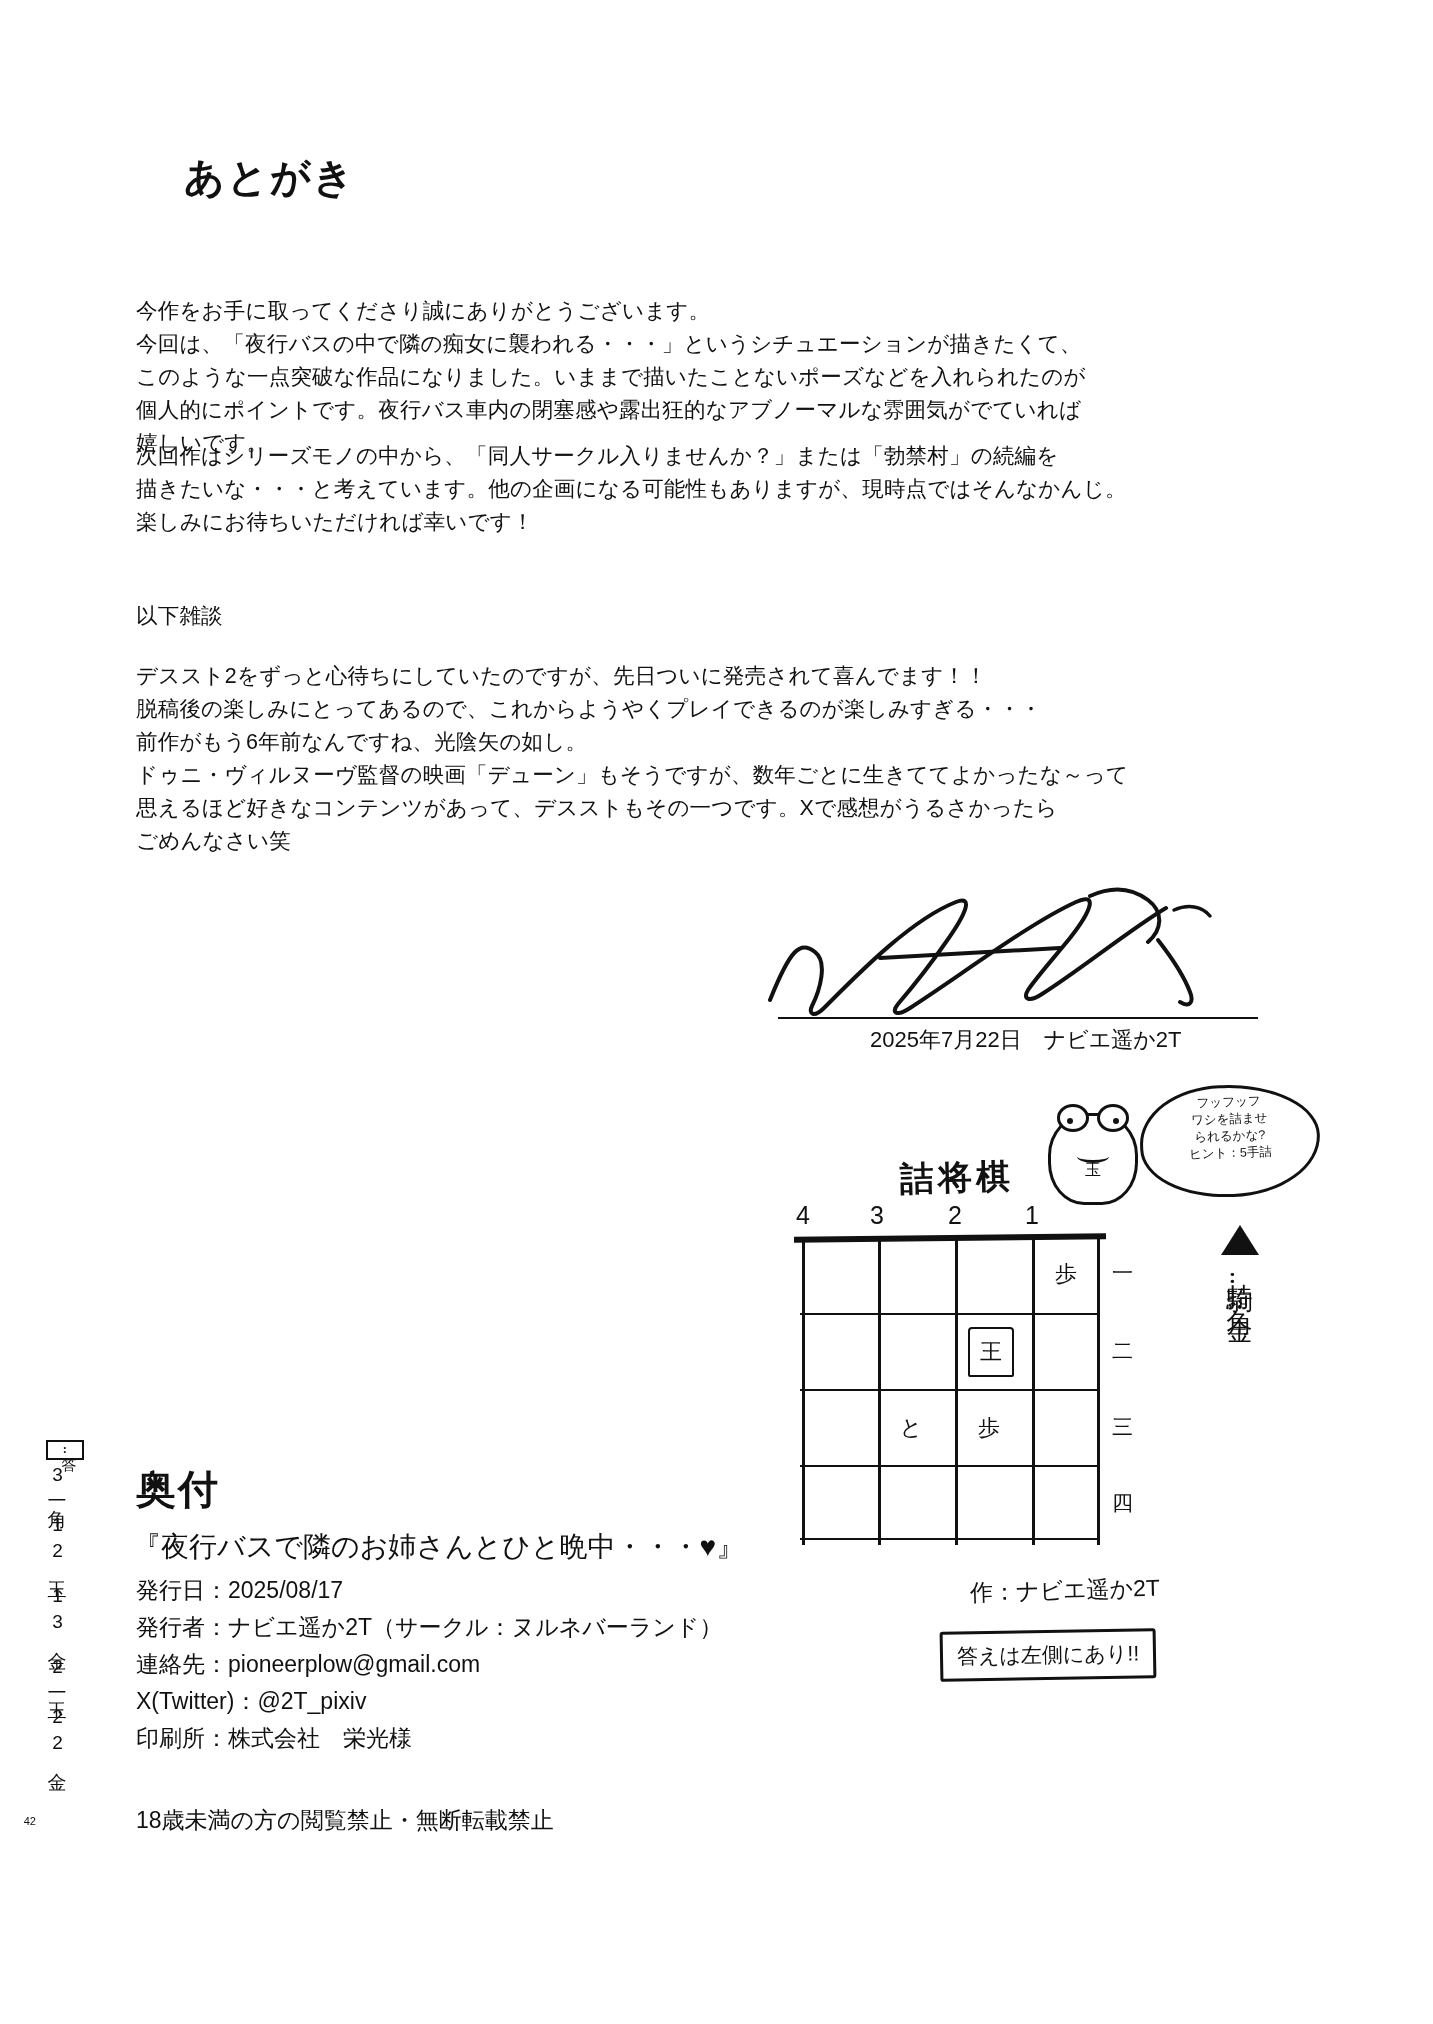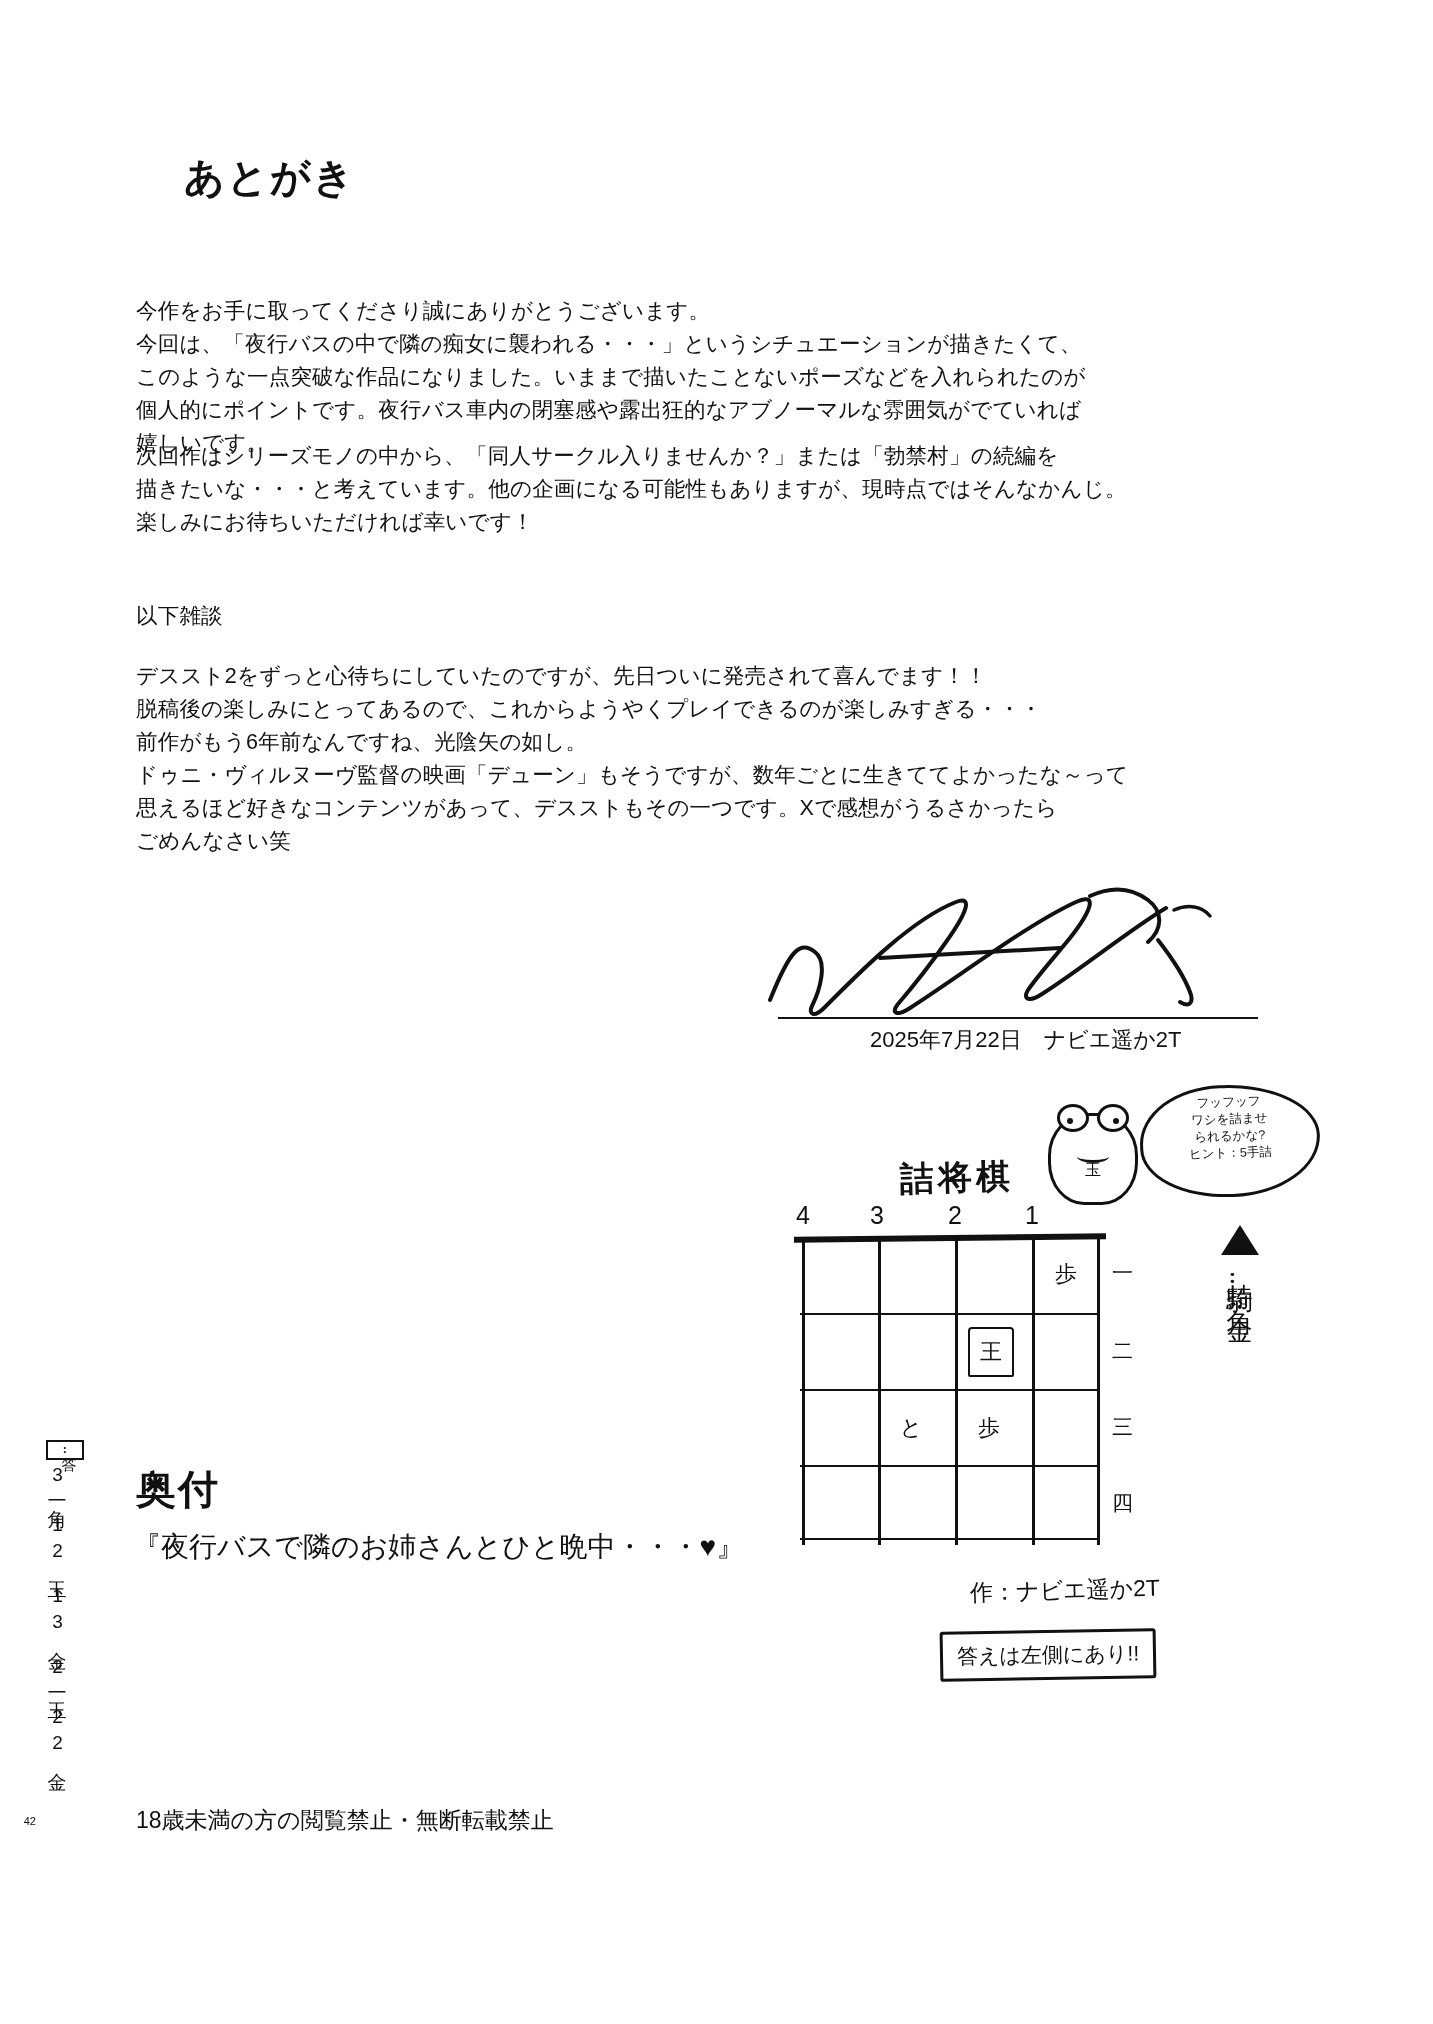--- a/index.html
+++ b/index.html
@@ -431,17 +431,22 @@
     <div id="answer-head">答‥</div>
     <div class="answer-line">3一角</div>
     <div class="answer-line">12玉</div>
     <div class="answer-line">13金</div>
     <div class="answer-line">2一玉</div>
     <div class="answer-line">22金</div>
   </div>
 
   <div id="colophon-heading">奥付</div>
   <div id="colophon-title">『夜行バスで隣のお姉さんとひと晩中・・・♥』</div>
+  <div id="colophon-list">発行日：2025/08/17
+発行者：ナビエ遥か2T（サークル：ヌルネバーランド）
+連絡先：pioneerplow@gmail.com
+X(Twitter)：@2T_pixiv
+印刷所：株式会社　栄光様</div>
   <div id="colophon-notice">18歳未満の方の閲覧禁止・無断転載禁止</div>
 
   <div id="page-number">42</div>
 
 </div>
 
 </body></html>

